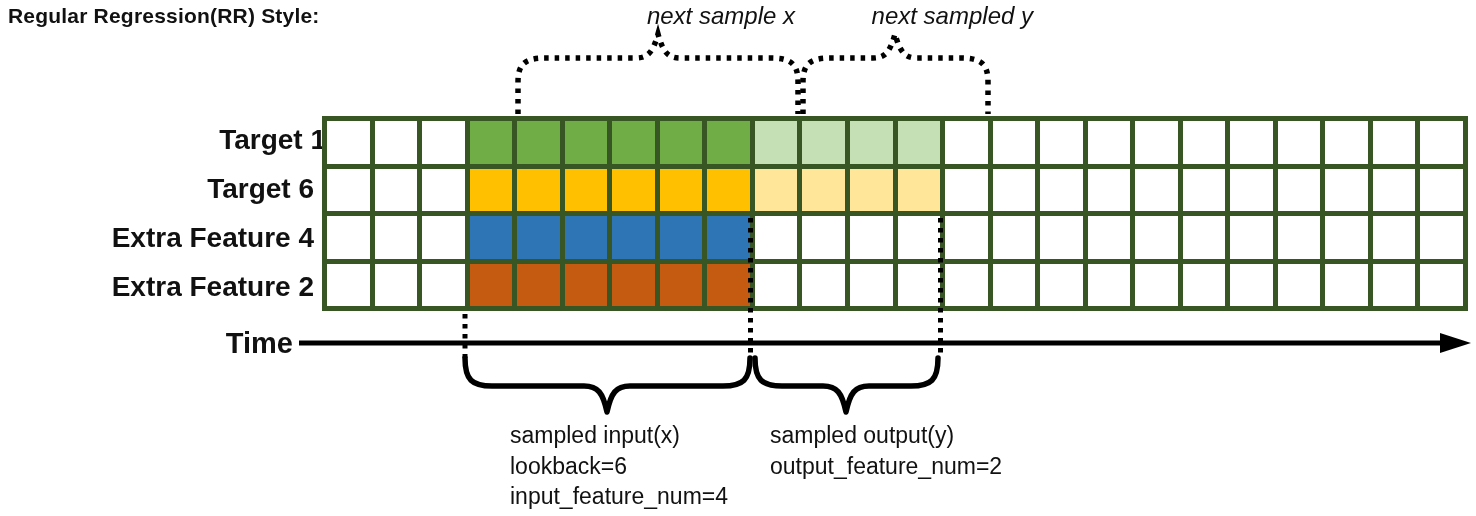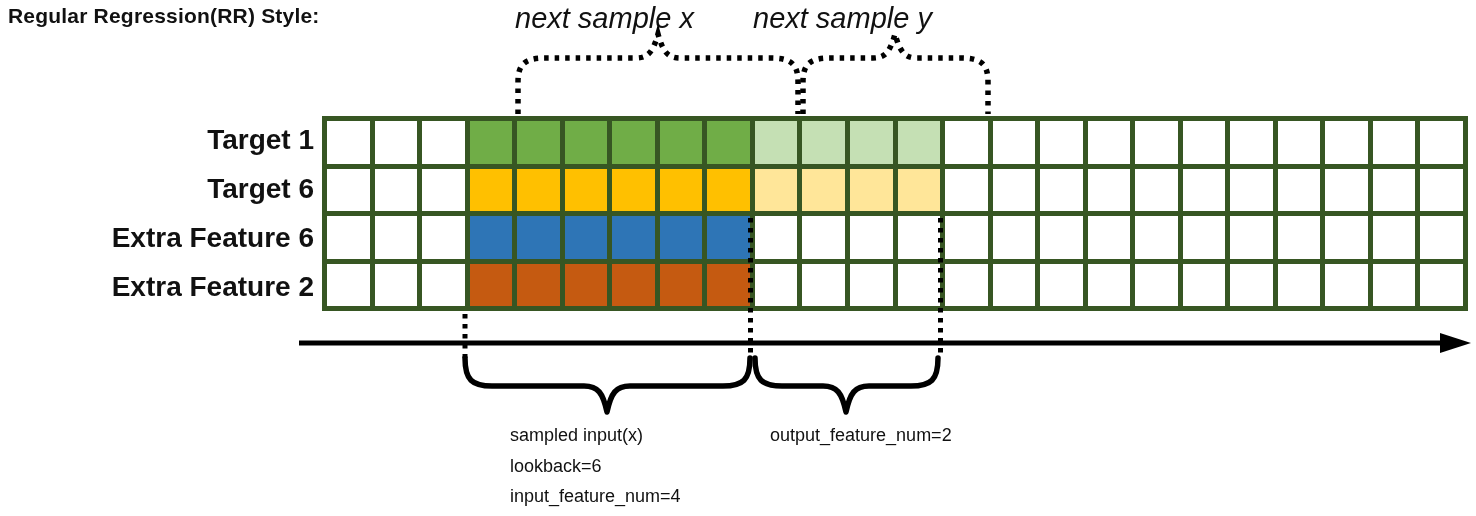--- a/index.html
+++ b/index.html
@@ -2,58 +2,58 @@
 <html><head>
 <meta charset="utf-8">
 <style>
   html,body{margin:0;padding:0;background:#ffffff;}
   #canvas{
     position:relative;width:1476px;height:516px;background:#ffffff;overflow:hidden;
     font-family:"Liberation Sans",sans-serif;color:#111;
   }
   .abs{position:absolute;}
   #title{left:8px;top:4px;font-size:21px;font-weight:bold;letter-spacing:0.2px;}
-  .brace-label{top:2px;width:280px;text-align:left;font-size:29px;font-style:italic;}
+  .brace-label{top:2px;width:280px;text-align:right;font-size:24px;font-style:italic;}
   #label-next-x{left:515px;}
   #label-next-y{left:753px;}
   #row-labels{left:0;top:0;}
   .row-label{
     position:absolute;left:0;width:314px;height:48.75px;
     display:flex;align-items:center;justify-content:flex-end;
     font-size:28px;font-weight:bold;white-space:nowrap;
   }
   #sample-grid{
     left:322px;top:116px;width:1146px;height:195px;box-sizing:border-box;
     display:grid;grid-template-columns:repeat(24,1fr);grid-auto-rows:1fr;
     gap:5px;padding:5px;
   }
   .cell{width:100%;height:100%;}
   #time-label{
     left:0px;top:327px;width:293px;text-align:right;
     font-size:29px;font-weight:bold;
   }
   #overlay{left:0;top:0;pointer-events:none;}
-  .anno-block{width:330px;font-size:18px;line-height:30.5px;white-space:nowrap;}
+  .anno-block{width:330px;font-size:23px;line-height:30.5px;white-space:nowrap;}
   #anno-input{left:510px;top:420px;}
   #anno-output{left:770px;top:420px;}
 </style>
 </head>
 <body>
 
 <div id="canvas">
 
   <div id="title" class="abs">Regular Regression(RR) Style:</div>
 
   <div id="label-next-x" class="abs brace-label">next sample x</div>
-  <div id="label-next-y" class="abs brace-label">next sample y</div>
+  <div id="label-next-y" class="abs brace-label">next sampled y</div>
 
   <div id="row-labels" class="abs">
-      <div class="row-label" style="top: 116px;">Target 1</div>
+      <div class="row-label" style="top: 116px; margin-left: 12px;">Target 1</div>
       <div class="row-label" style="top: 164.75px;">Target 6</div>
-      <div class="row-label" style="top: 213.5px;">Extra Feature 6</div>
+      <div class="row-label" style="top: 213.5px;">Extra Feature 4</div>
       <div class="row-label" style="top: 262.25px;">Extra Feature 2</div>
     </div>
 
   <div id="sample-grid" class="abs" style="background-color: rgb(55, 86, 35); grid-template-columns: repeat(24, 1fr);">
       <div class="cell" style="background-color: rgb(255, 255, 255);"></div>
       <div class="cell" style="background-color: rgb(255, 255, 255);"></div>
       <div class="cell" style="background-color: rgb(255, 255, 255);"></div>
       <div class="cell" style="background-color: rgb(112, 173, 71);"></div>
       <div class="cell" style="background-color: rgb(112, 173, 71);"></div>
       <div class="cell" style="background-color: rgb(112, 173, 71);"></div>
@@ -142,20 +142,21 @@
       <div class="cell" style="background-color: rgb(255, 255, 255);"></div>
       <div class="cell" style="background-color: rgb(255, 255, 255);"></div>
       <div class="cell" style="background-color: rgb(255, 255, 255);"></div>
       <div class="cell" style="background-color: rgb(255, 255, 255);"></div>
       <div class="cell" style="background-color: rgb(255, 255, 255);"></div>
       <div class="cell" style="background-color: rgb(255, 255, 255);"></div>
       <div class="cell" style="background-color: rgb(255, 255, 255);"></div>
       <div class="cell" style="background-color: rgb(255, 255, 255);"></div>
     </div>
 
+  <div id="time-label" class="abs">Time</div>
 
   <svg id="overlay" class="abs" width="1476" height="516" viewBox="0 0 1476 516">
 
     <path d="M 518 114 L 518 82 C 518 64 525 58 545 58 L 636 58 C 648 58 653 52 658 34 C 663 52 668 58 680 58 L 771 58 C 791 58 798 64 798 82 L 798 114" fill="none" stroke="#000000" stroke-width="5.5" stroke-dasharray="4.5 6"></path>
 
     <path d="M 803 114 L 803 82 C 803 64 810 58 830 58 L 873 58 C 885 58 890 52 895 34 C 900 52 905 58 917 58 L 961 58 C 981 58 988 64 988 82 L 988 114" fill="none" stroke="#000000" stroke-width="5.5" stroke-dasharray="4.5 6"></path>
 
     <path d="M 465 314 L 465 358" fill="none" stroke="#000000" stroke-width="5" stroke-dasharray="4.5 5.5"></path>
     <path d="M 750.5 218 L 750.5 358" fill="none" stroke="#000000" stroke-width="5" stroke-dasharray="4.5 5.5"></path>
     <path d="M 940.5 218 L 940.5 358" fill="none" stroke="#000000" stroke-width="5" stroke-dasharray="4.5 5.5"></path>
@@ -168,16 +169,17 @@
     <path d="M 755 358 C 755 380 762 386 782 386 L 823 386 C 837 386 842 393 846 412 C 850 393 855 386 869 386 L 911 386 C 931 386 938 380 938 358" fill="none" stroke="#000000" stroke-width="5.5" stroke-linecap="round" stroke-linejoin="round"></path>
   </svg>
 
   <div id="anno-input" class="abs anno-block">
     <div>sampled input(x)</div>
     <div>lookback=6</div>
     <div>input_feature_num=4</div>
   </div>
 
   <div id="anno-output" class="abs anno-block">
+    <div>sampled output(y)</div>
     <div>output_feature_num=2</div>
   </div>
 
 </div>
 
 </body></html>

